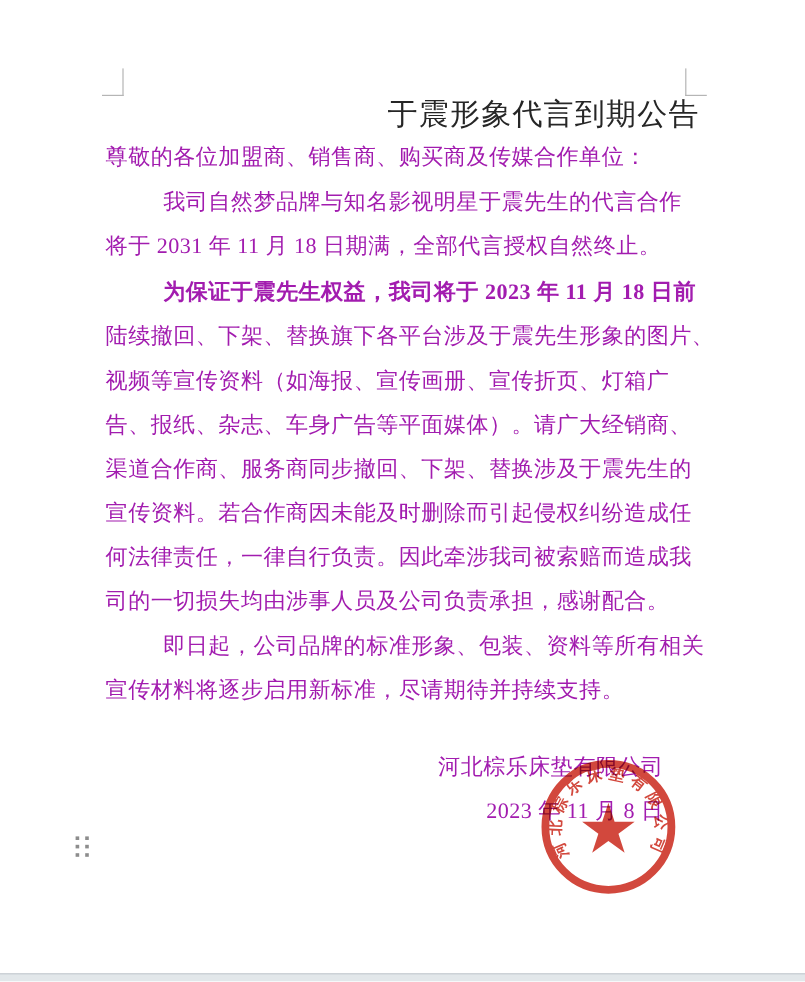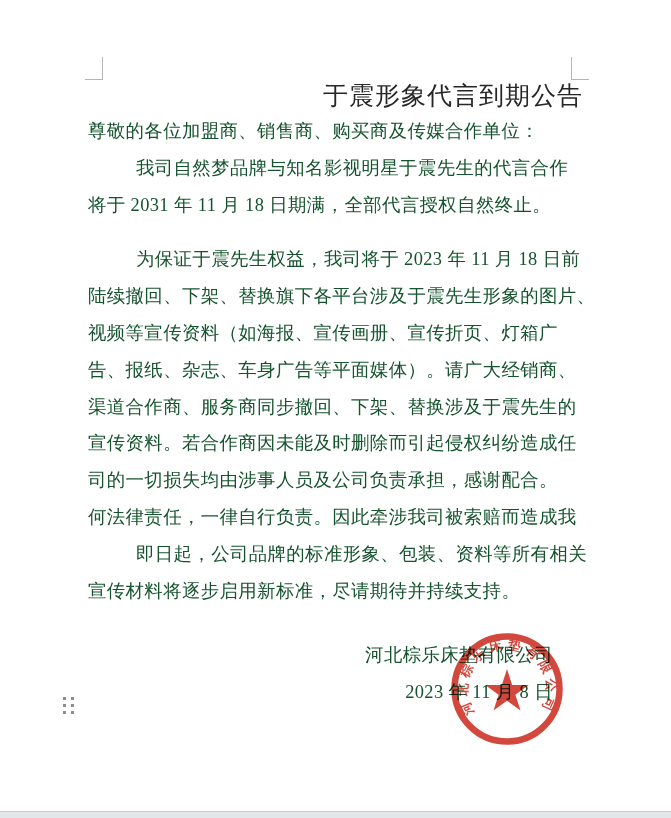--- a/index.html
+++ b/index.html
@@ -23,31 +23,31 @@
 
   .doc-title {
     position: absolute; left: 88px; top: 78px; width: 495px;
     text-align: right;
     font-size: 25px; line-height: 36px;
     color: #262626;
     letter-spacing: 1px;
   }
   .body-col {
     position: absolute; left: 88px; top: 113px; width: 495px;
-    color: #14532d;
+    color: #a21caf;
     font-size: 18.4px;
   }
   .line {
     line-height: 36.8px;
     height: 36.8px;
     white-space: nowrap;
     letter-spacing: 0.4px;
   }
   .line.indent { text-indent: 48px; }
-  .line.p-start { margin-top: 18px; }
+  .line.p-start { margin-top: 2px; font-weight: bold; }
   .spacer-sm { height: 28px; }
   .line.sig { text-align: right; padding-right: 30px; }
 
   
   .handle {
     position: absolute; left: 63px; top: 697px;
     display: grid;
     grid-template-columns: 3px 3px;
     grid-template-rows: 3px 3px 3px;
     column-gap: 5px; row-gap: 4px;
@@ -92,22 +92,22 @@
 
     <div class="line indent">我司自然梦品牌与知名影视明星于震先生的代言合作</div>
     <div class="line">将于 2031 年 11 月 18 日期满，全部代言授权自然终止。</div>
 
     <div class="line indent p-start">为保证于震先生权益，我司将于 2023 年 11 月 18 日前</div>
     <div class="line">陆续撤回、下架、替换旗下各平台涉及于震先生形象的图片、</div>
     <div class="line">视频等宣传资料（如海报、宣传画册、宣传折页、灯箱广</div>
     <div class="line">告、报纸、杂志、车身广告等平面媒体）。请广大经销商、</div>
     <div class="line">渠道合作商、服务商同步撤回、下架、替换涉及于震先生的</div>
     <div class="line">宣传资料。若合作商因未能及时删除而引起侵权纠纷造成任</div>
+    <div class="line">何法律责任，一律自行负责。因此牵涉我司被索赔而造成我</div>
     <div class="line">司的一切损失均由涉事人员及公司负责承担，感谢配合。</div>
-    <div class="line">何法律责任，一律自行负责。因此牵涉我司被索赔而造成我</div>
 
     <div class="line indent">即日起，公司品牌的标准形象、包装、资料等所有相关</div>
     <div class="line">宣传材料将逐步启用新标准，尽请期待并持续支持。</div>
 
     <div class="spacer-sm"></div>
 
     <div class="line sig">河北棕乐床垫有限公司</div>
     <div class="line sig">2023 年 11 月 8 日</div>
   </div>
 

